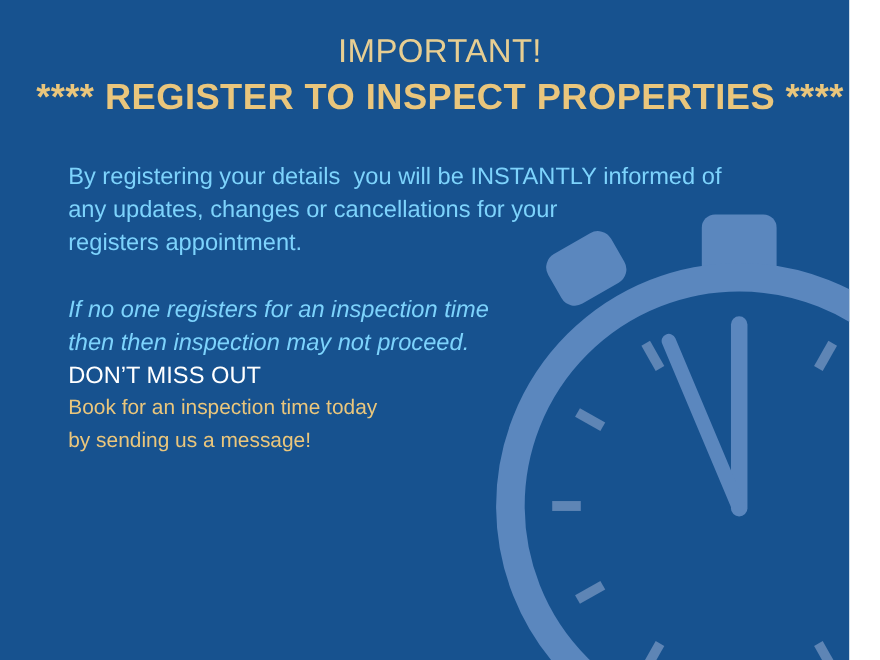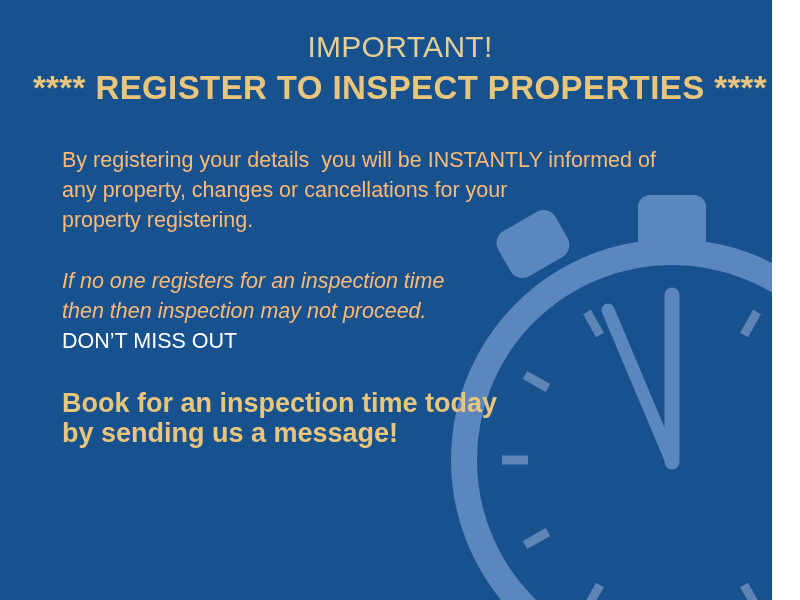--- a/index.html
+++ b/index.html
@@ -66,43 +66,42 @@
   }
 
   .body-block {
     position: absolute;
     left: 62px;
     top: 145px;
     width: 650px;
   }
 
   .para {
-    color: #fdba74;
+    color: #7dd3fc;
     font-size: 21.5px;
     line-height: 30px;
     font-weight: 400;
   }
 
   .para .ln { display: block; white-space: pre; }
 
   .para.gap-2 { margin-top: 31px; font-style: italic; }
 
   .cta-white {
     color: #FFFFFF;
     font-size: 21.5px;
     line-height: 30px;
     font-weight: 400;
   }
 
   .cta-gold {
     color: #EAC67C;
-    font-size: 27px;
+    font-size: 19px;
     line-height: 30px;
-    font-weight: bold;
-    margin-top: 32px;
+    font-weight: normal;
   }
   .cta-gold .ln { display: block; white-space: pre; }
 </style>
 </head>
 <body>
 
 <div id="slide">
 
   <svg id="clock-graphic" viewBox="0 0 800 600" width="800" height="600" xmlns="http://www.w3.org/2000/svg">
 
@@ -166,22 +165,22 @@
 
     <div class="headline-block">
       <div class="headline-1">IMPORTANT!</div>
       <div class="headline-2">****  REGISTER TO INSPECT PROPERTIES ****</div>
     </div>
 
     <div class="body-block">
 
       <div class="para">
         <span class="ln">By registering your details  you will be INSTANTLY informed of</span>
-        <span class="ln">any property, changes or cancellations for your</span>
-        <span class="ln">property registering.</span>
+        <span class="ln">any updates, changes or cancellations for your</span>
+        <span class="ln">registers appointment.</span>
       </div>
 
       <div class="para gap-2">
         <span class="ln">If no one registers for an inspection time</span>
         <span class="ln">then then inspection may not proceed.</span>
       </div>
 
       <div class="gap-3">
         <div class="cta-white">DON’T MISS OUT</div>
         <div class="cta-gold">

